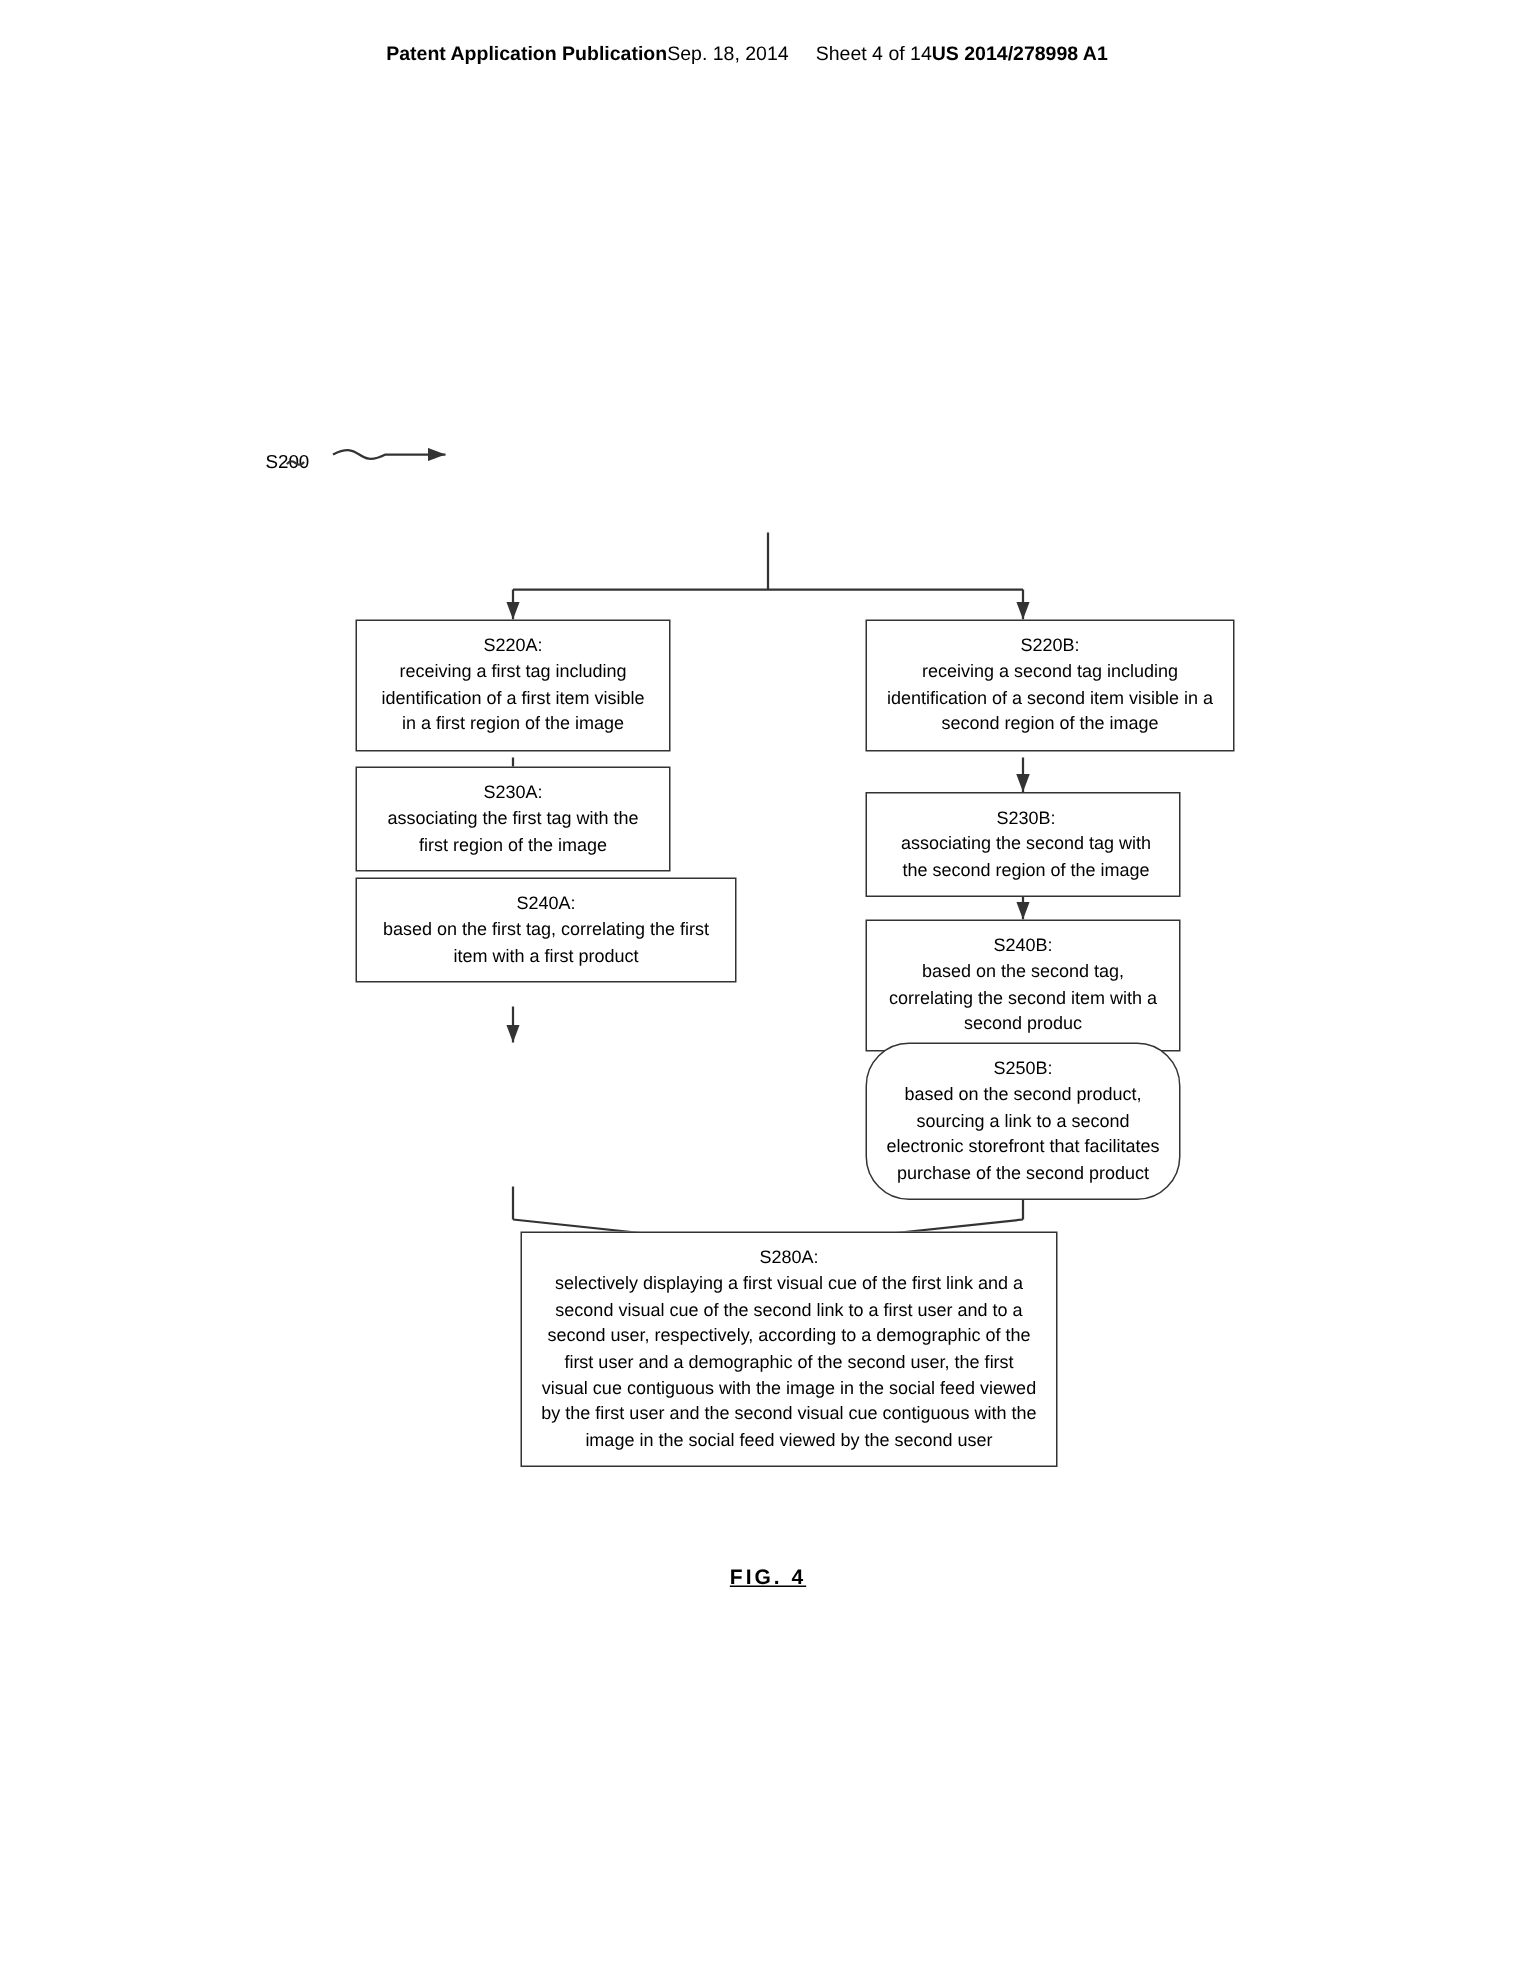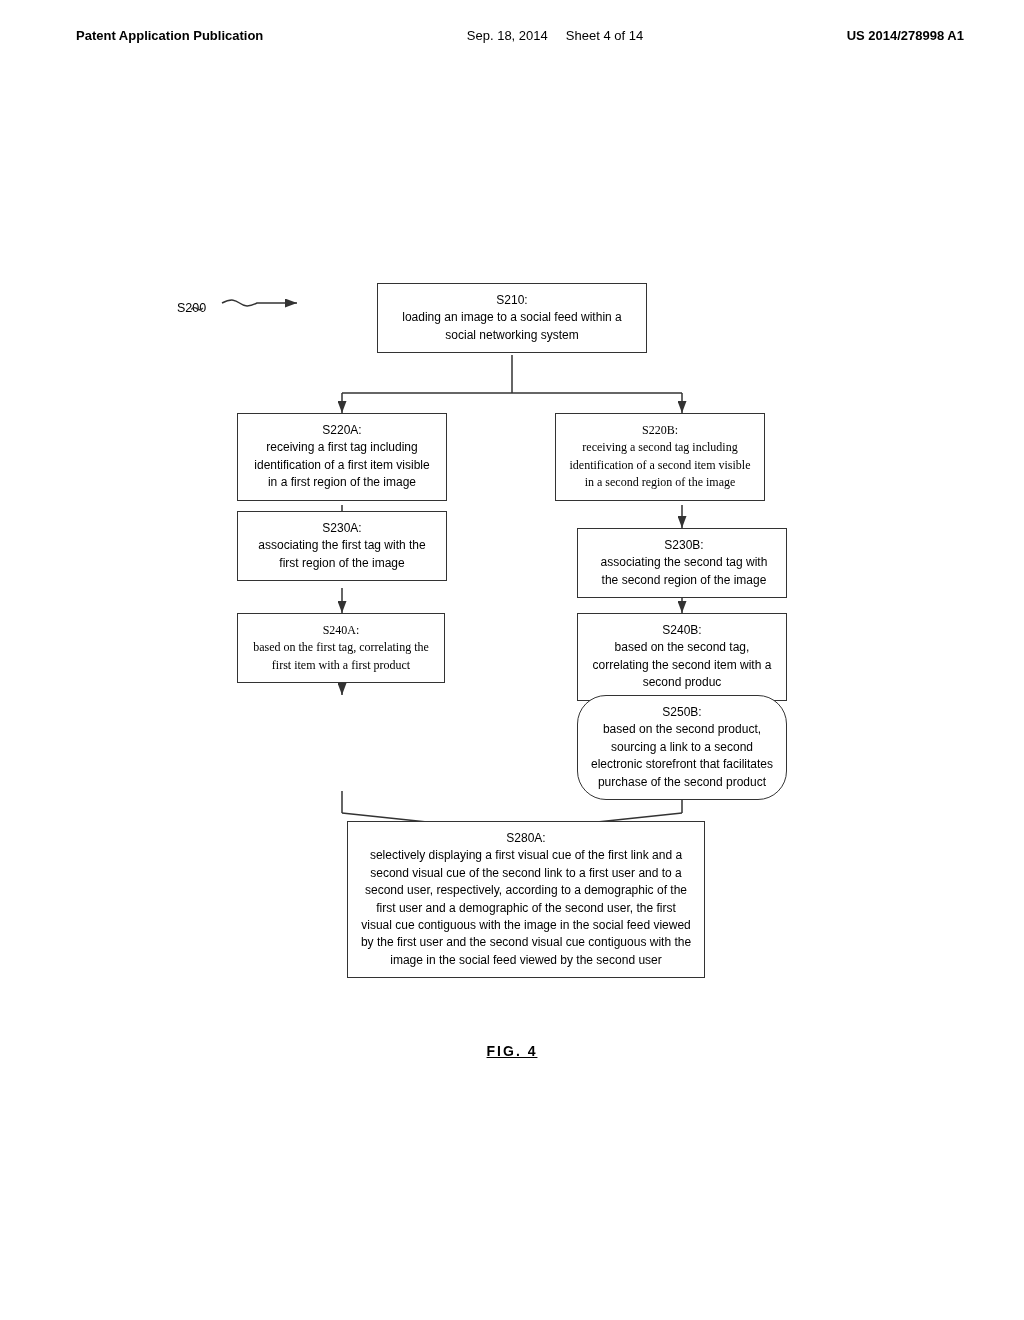--- a/index.html
+++ b/index.html
@@ -14,26 +14,25 @@
     .page {
       width: 1024px;
       min-height: 1320px;
       background: #fff;
       padding: 0;
       position: relative;
     }
 
     .header {
       display: flex;
-      justify-content: space-between;
+      justify-content: center;
       align-items: center;
-      padding: 28px 60px 20px 64px;
+      padding: 28px 60px 20px 32px;
       font-size: 13px;
       font-family: Arial, sans-serif;
-      margin-left: 12px;
     }
 
     .header-left {
       font-weight: bold;
       font-size: 13px;
     }
 
     .header-center {
       font-size: 13px;
     }
@@ -108,46 +107,42 @@
         <marker id="arrowhead" markerWidth="8" markerHeight="6" refX="8" refY="3" orient="auto">
           <polygon points="0 0, 8 3, 0 6" fill="#333"></polygon>
         </marker>
       </defs>
     </svg>
 
     <div style="position:absolute; left:55px; top:228px; font-size:12.5px;">S200</div>
 
     <div style="position:absolute; left:68px; top:228px; font-size:14px; color:#333;">〜</div>
 
-    <div class="node" style="width:270px; left:255px; top:210px;">
-      <span style="font-weight:normal;">S210:</span><br>
-      <span>loading an image to a social feed within a social networking system</span>
-    </div>
 
     <div class="node" style="width:210px; left:115px; top:340px;">
       <span>S220A:</span><br>
       <span>receiving a first tag including identification of a first item visible in a first region of the image</span>
     </div>
 
-    <div class="node" style="width:210px; left:433px; top:340px;font-family:Liberation Serif, serif;">
+    <div class="node" style="width:246px; left:455px; top:340px;">
       <span>S220B:</span><br>
       <span>receiving a second tag including identification of a second item visible in a second region of the image</span>
     </div>
 
     <div class="node" style="width:210px; left:115px; top:438px;">
       <span>S230A:</span><br>
       <span>associating the first tag with the first region of the image</span>
     </div>
 
     <div class="node" style="width:210px; left:455px; top:455px;padding-left:16px;">
       <span>S230B:</span><br>
       <span>associating the second tag with the second region of the image</span>
     </div>
 
-    <div class="node" style="width:208px; left:115px; top:540px;font-family:Liberation Serif, serif;">
+    <div class="node" style="width:254px; left:115px; top:512px;">
       <span>S240A:</span><br>
       <span>based on the first tag, correlating the first item with a first product</span>
     </div>
 
     <div class="node" style="width:210px; left:455px; top:540px;">
       <span>S240B:</span><br>
       <span>based on the second tag, correlating the second item with a second produc</span>
     </div>
 
 

